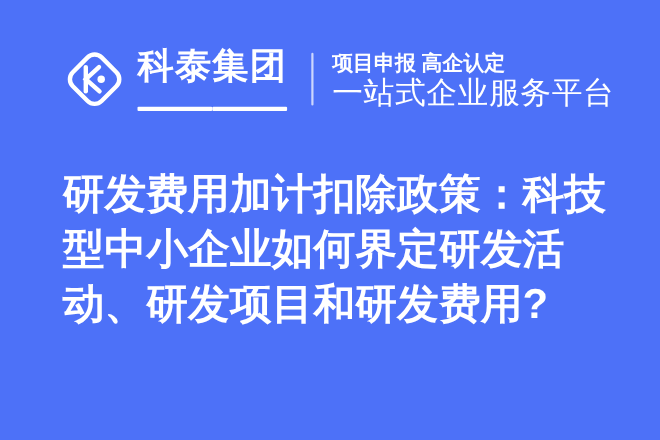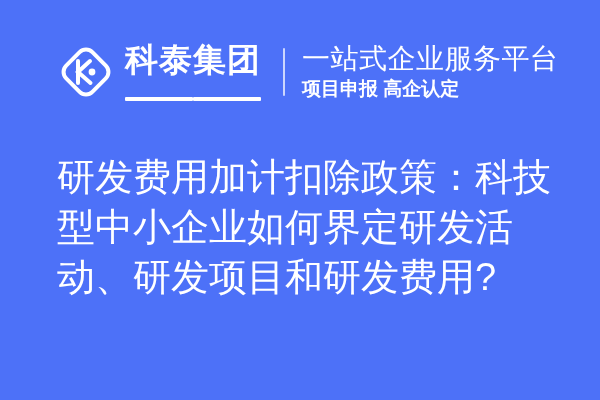--- a/index.html
+++ b/index.html
@@ -114,21 +114,21 @@
   }
 
   
   #headline {
     position: absolute;
     left: 57px;
     top: 152px;
     width: 512px;
     font-size: 38px;
     line-height: 50px;
-    font-weight: normal;
+    font-weight: bold;
     color: #ffffff;
     letter-spacing: 0px;
     word-break: break-all;
   }
 </style>
 </head>
 <body>
 
 <div id="banner">
 
@@ -151,21 +151,21 @@
       <div id="logo-cn">科泰集团</div>
       <div id="logo-latin-row">
         <span class="latin-dash"></span>
         <span class="latin-dash"></span>
       </div>
     </div>
 
     <div id="header-divider"></div>
 
     <div id="tagline">
+      <div id="tagline-sub">项目申报 高企认定</div>
       <div id="tagline-main">一站式企业服务平台</div>
-      <div id="tagline-sub">项目申报 高企认定</div>
     </div>
 
   </div>
 
   <div id="headline">研发费用加计扣除政策：科技型中小企业如何界定研发活动、研发项目和研发费用?</div>
 
 </div>
 
 </body></html>

